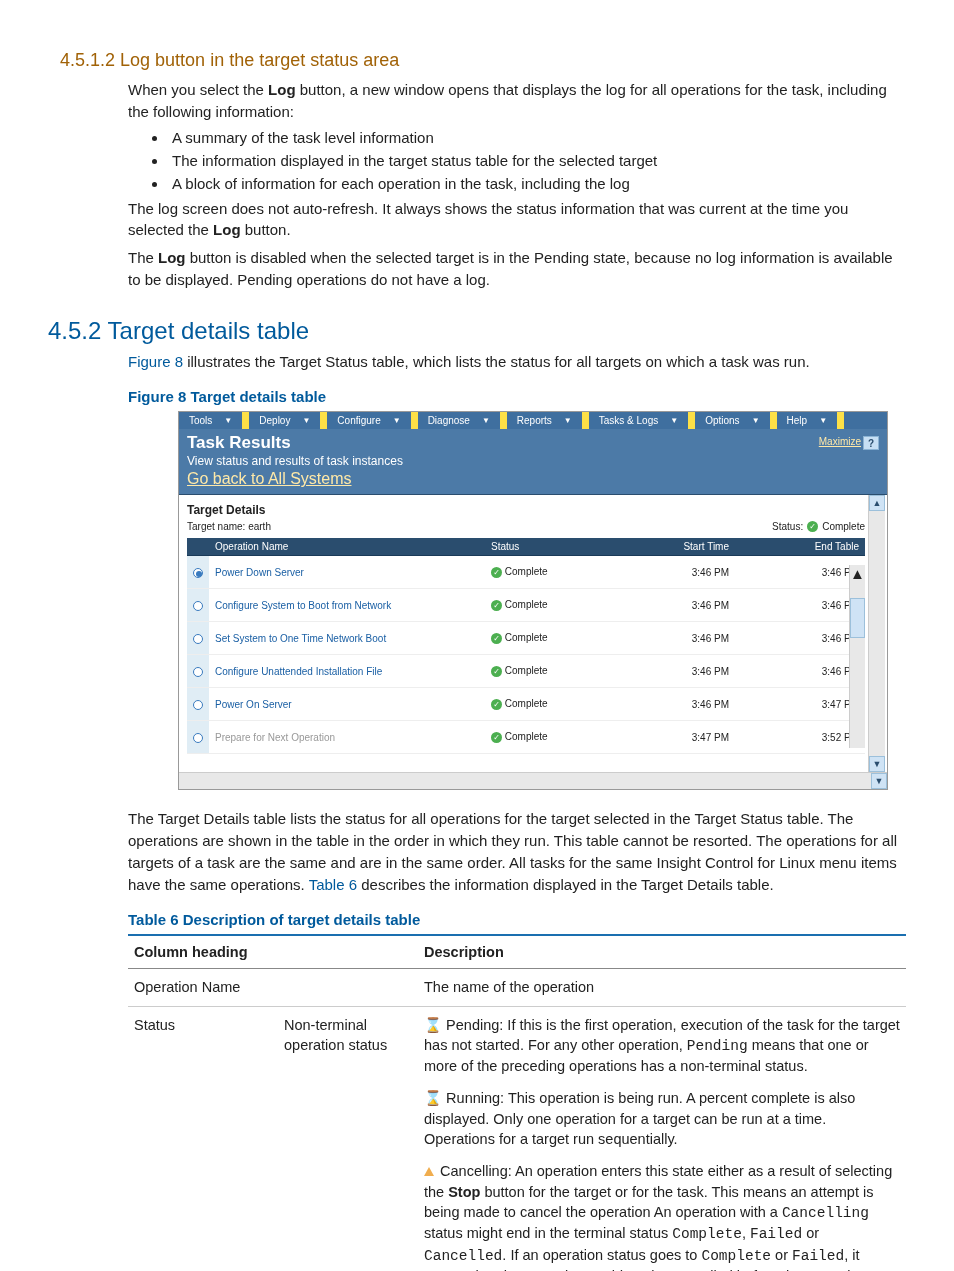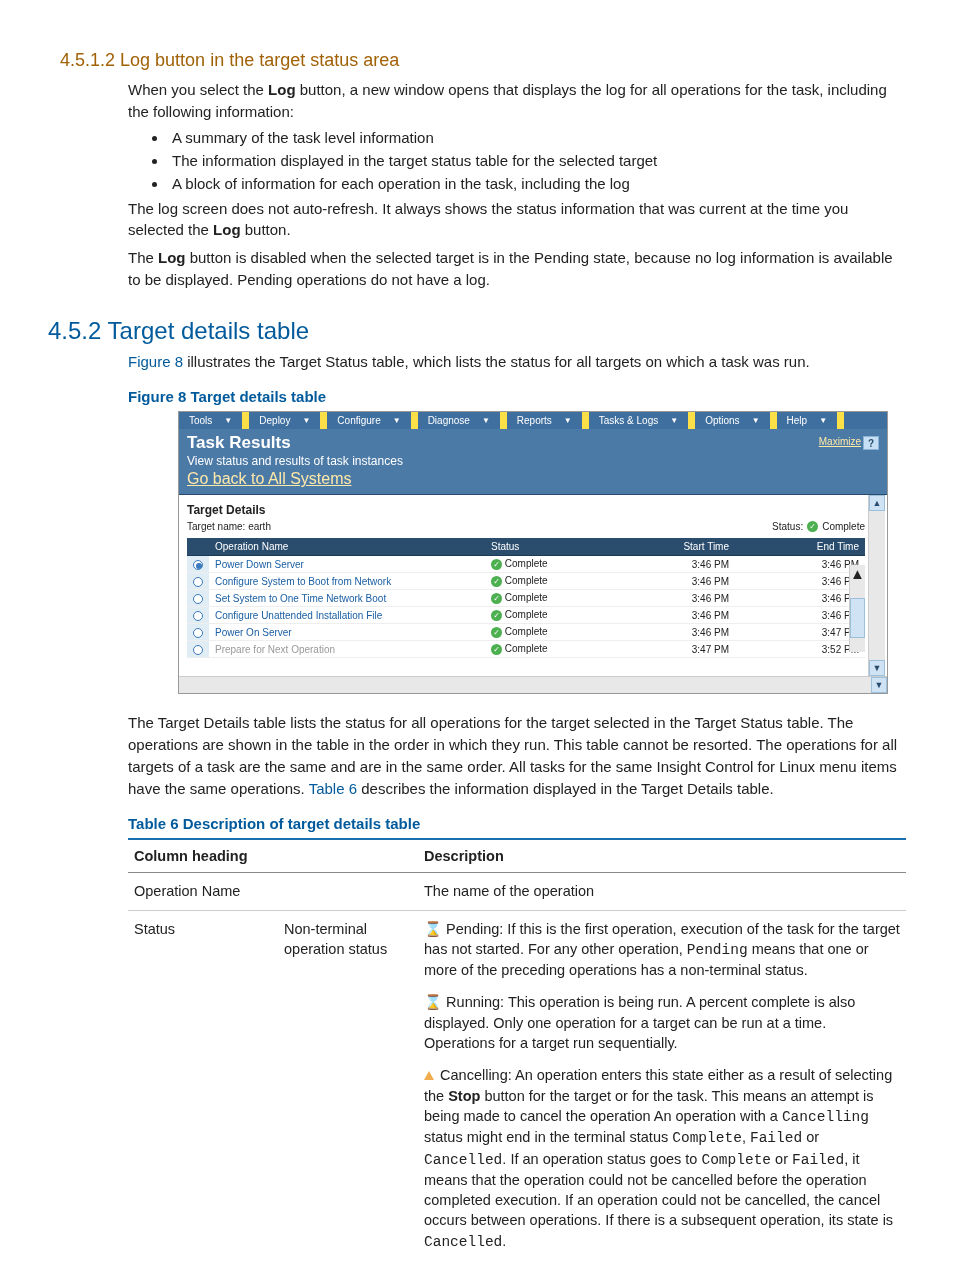--- a/index.html
+++ b/index.html
@@ -106,21 +106,21 @@
     color:#fff; font-size:8px;
   }
   .details-table {
     width:100%; margin-top:6px; border-collapse:collapse; font-size:10px;
     table-layout: fixed;
   }
   .details-table thead th {
     background:#2a4d6e; color:#fff; font-weight:normal;
     text-align:left; padding:3px 6px; border-bottom:1px solid #1a3a58;
   }
-  .details-table td { padding:2px 6px; border-bottom:1px solid #eee; white-space:nowrap; overflow:hidden; }
+  .details-table td { padding:10px 6px; border-bottom:1px solid #eee; white-space:nowrap; overflow:hidden; }
   .details-table .radio-cell { width:22px; background:#e0edf5; text-align:center; }
   .radio-o {
     width:10px; height:10px; border-radius:50%;
     border:1px solid #3a7bbf; display:inline-block; vertical-align:middle;
     position:relative; background:#fff;
   }
   .radio-o.sel::after {
     content:""; position:absolute; top:2px; left:2px; width:6px; height:6px;
     border-radius:50%; background:#3a7bbf;
   }
@@ -257,21 +257,21 @@
           <col style="width:120px">
           <col style="width:130px">
           <col style="width:130px">
         </colgroup>
       <thead>
         <tr>
           <th></th>
           <th>Operation Name</th>
           <th>Status</th>
           <th style="text-align:right">Start Time</th>
-          <th style="text-align:right">End Time</th>
+          <th style="text-align:right">End Table</th>
         </tr>
       </thead>
       <tbody id="shot-rows">
           <tr>
             <td class="radio-cell"><span class="radio-o sel"></span></td>
             <td><span class="op-link" style="">Power Down Server</span></td>
             <td><span class="chk">✓</span> <span>Complete</span></td>
             <td style="text-align:right">3:46 PM</td>
             <td style="text-align:right">3:46 PM</td>
           </tr>

